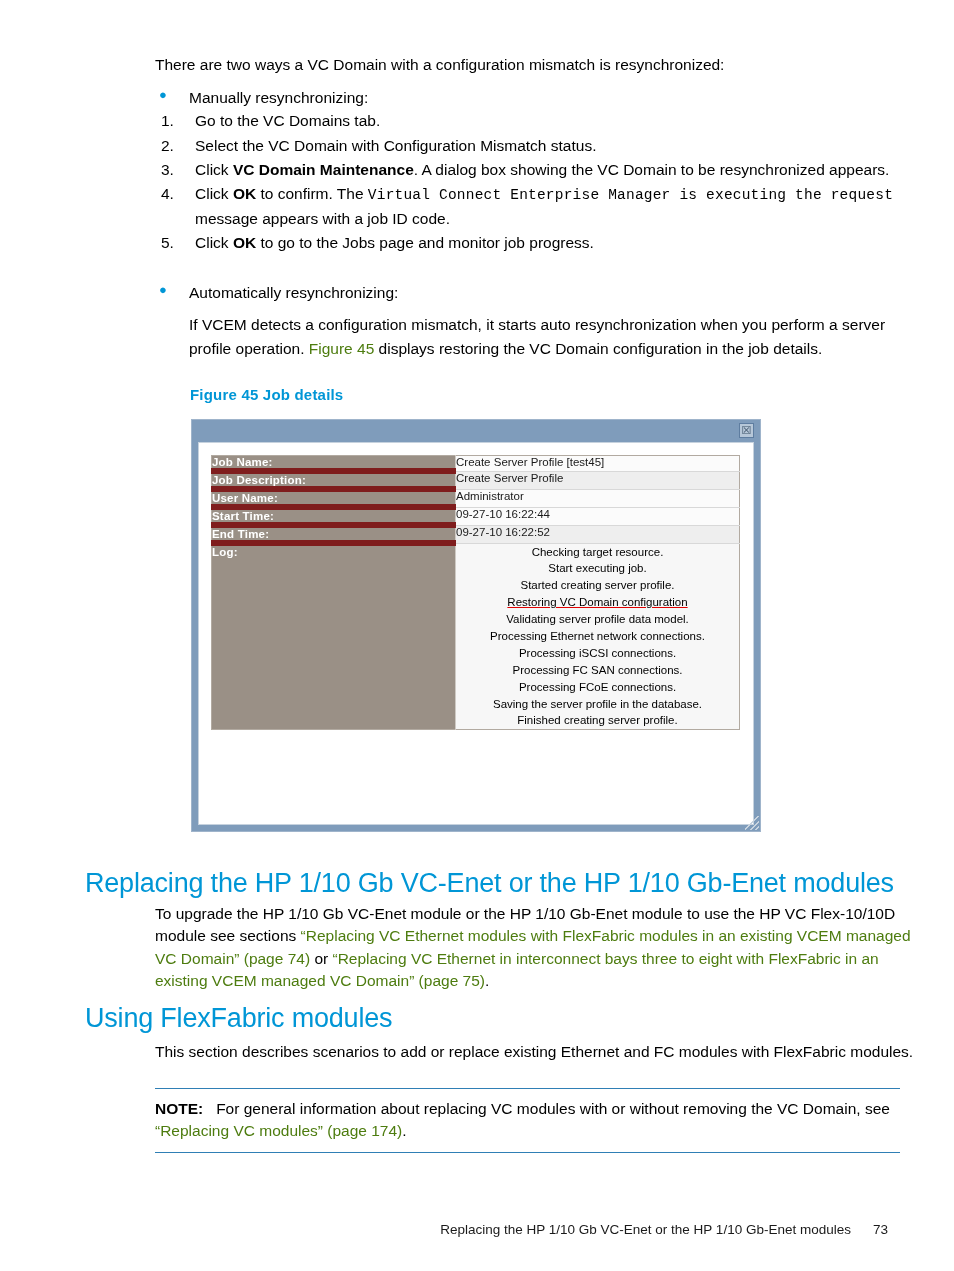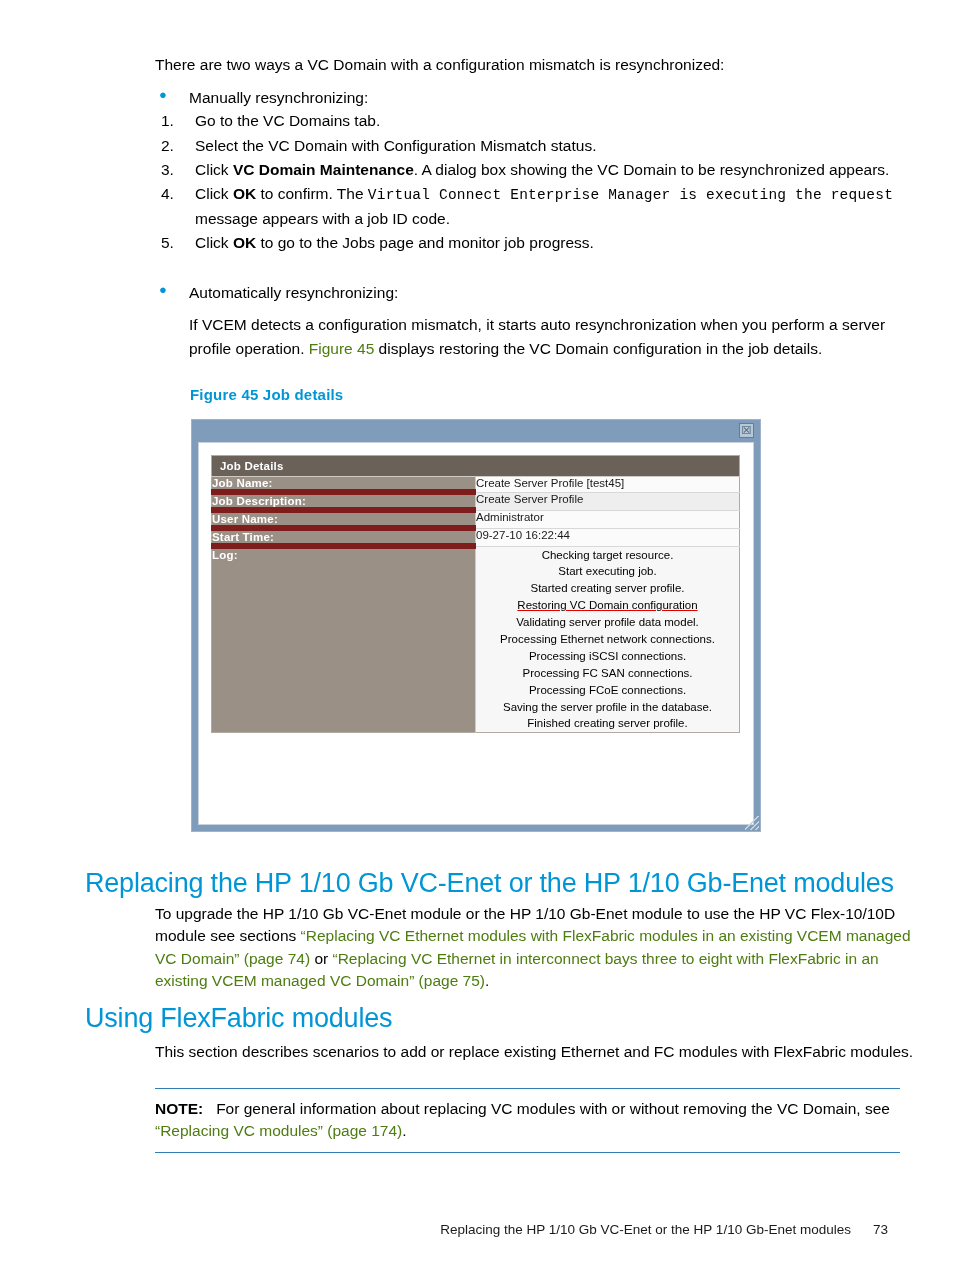--- a/index.html
+++ b/index.html
@@ -329,38 +329,39 @@
 
   <div class="fig-caption">Figure 45 Job details</div>
 
   <div class="figure">
     <div class="fig-titlebar">
       <div class="close-btn">☒</div>
     </div>
     <div class="fig-inner">
       <table class="jd-table">
         <tbody id="jd-body">
-            <tr class="jd-head">
-              <td colspan="2">Job Details</td>
-            </tr>
             <tr>
               <td class="jd-label">Job Name:</td>
               <td class="jd-value odd">Create Server Profile [test45]</td>
             </tr>
             <tr>
               <td class="jd-label">Job Description:</td>
               <td class="jd-value even">Create Server Profile</td>
             </tr>
             <tr>
               <td class="jd-label">User Name:</td>
               <td class="jd-value odd">Administrator</td>
             </tr>
             <tr>
               <td class="jd-label">Start Time:</td>
               <td class="jd-value odd">09-27-10 16:22:44</td>
+            </tr>
+            <tr>
+              <td class="jd-label">End Time:</td>
+              <td class="jd-value even">09-27-10 16:22:52</td>
             </tr>
             <tr>
               <td class="jd-label-tall">Log:</td>
               <td class="jd-log">
                 <div class="log-line">Checking target resource.</div>
                 <div class="log-line">Start executing job.</div>
                 <div class="log-line">Started creating server profile.</div>
                 <div class="log-line flag">Restoring VC Domain configuration</div>
                 <div class="log-line">Validating server profile data model.</div>
                 <div class="log-line">Processing Ethernet network connections.</div>

